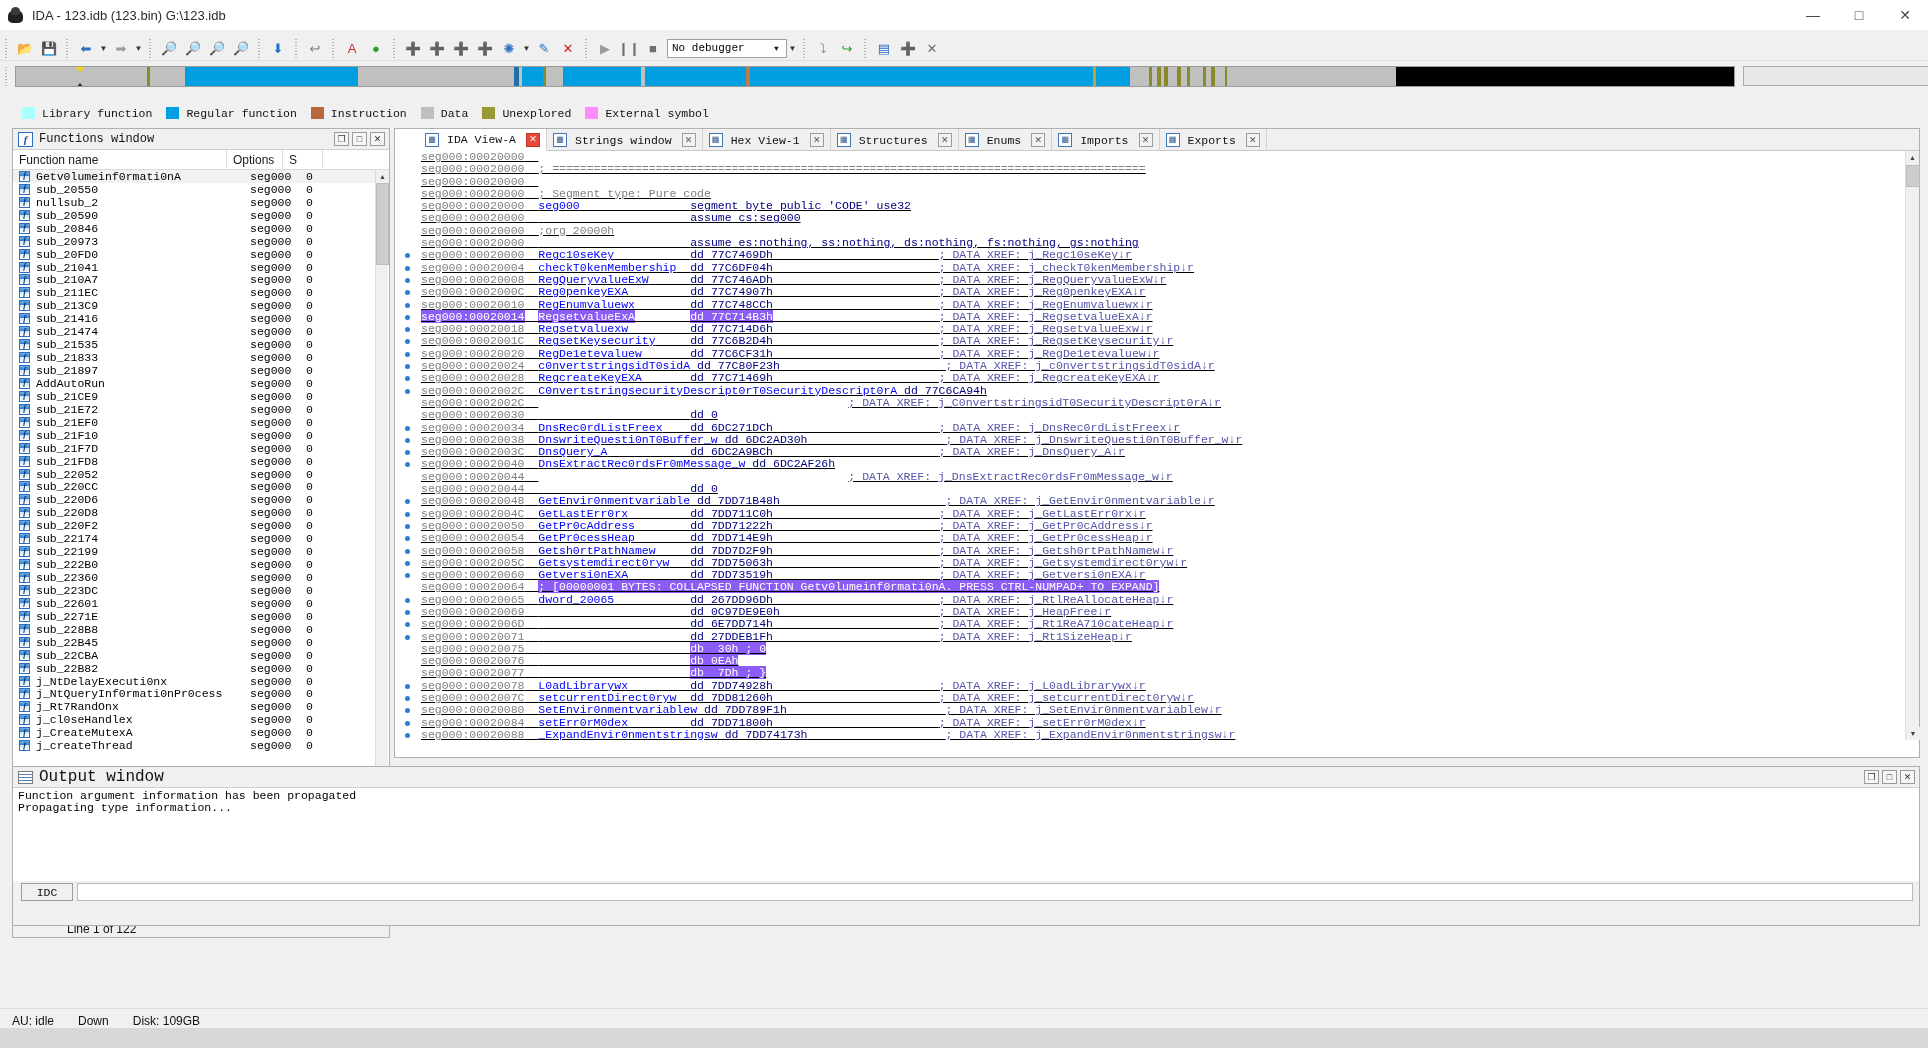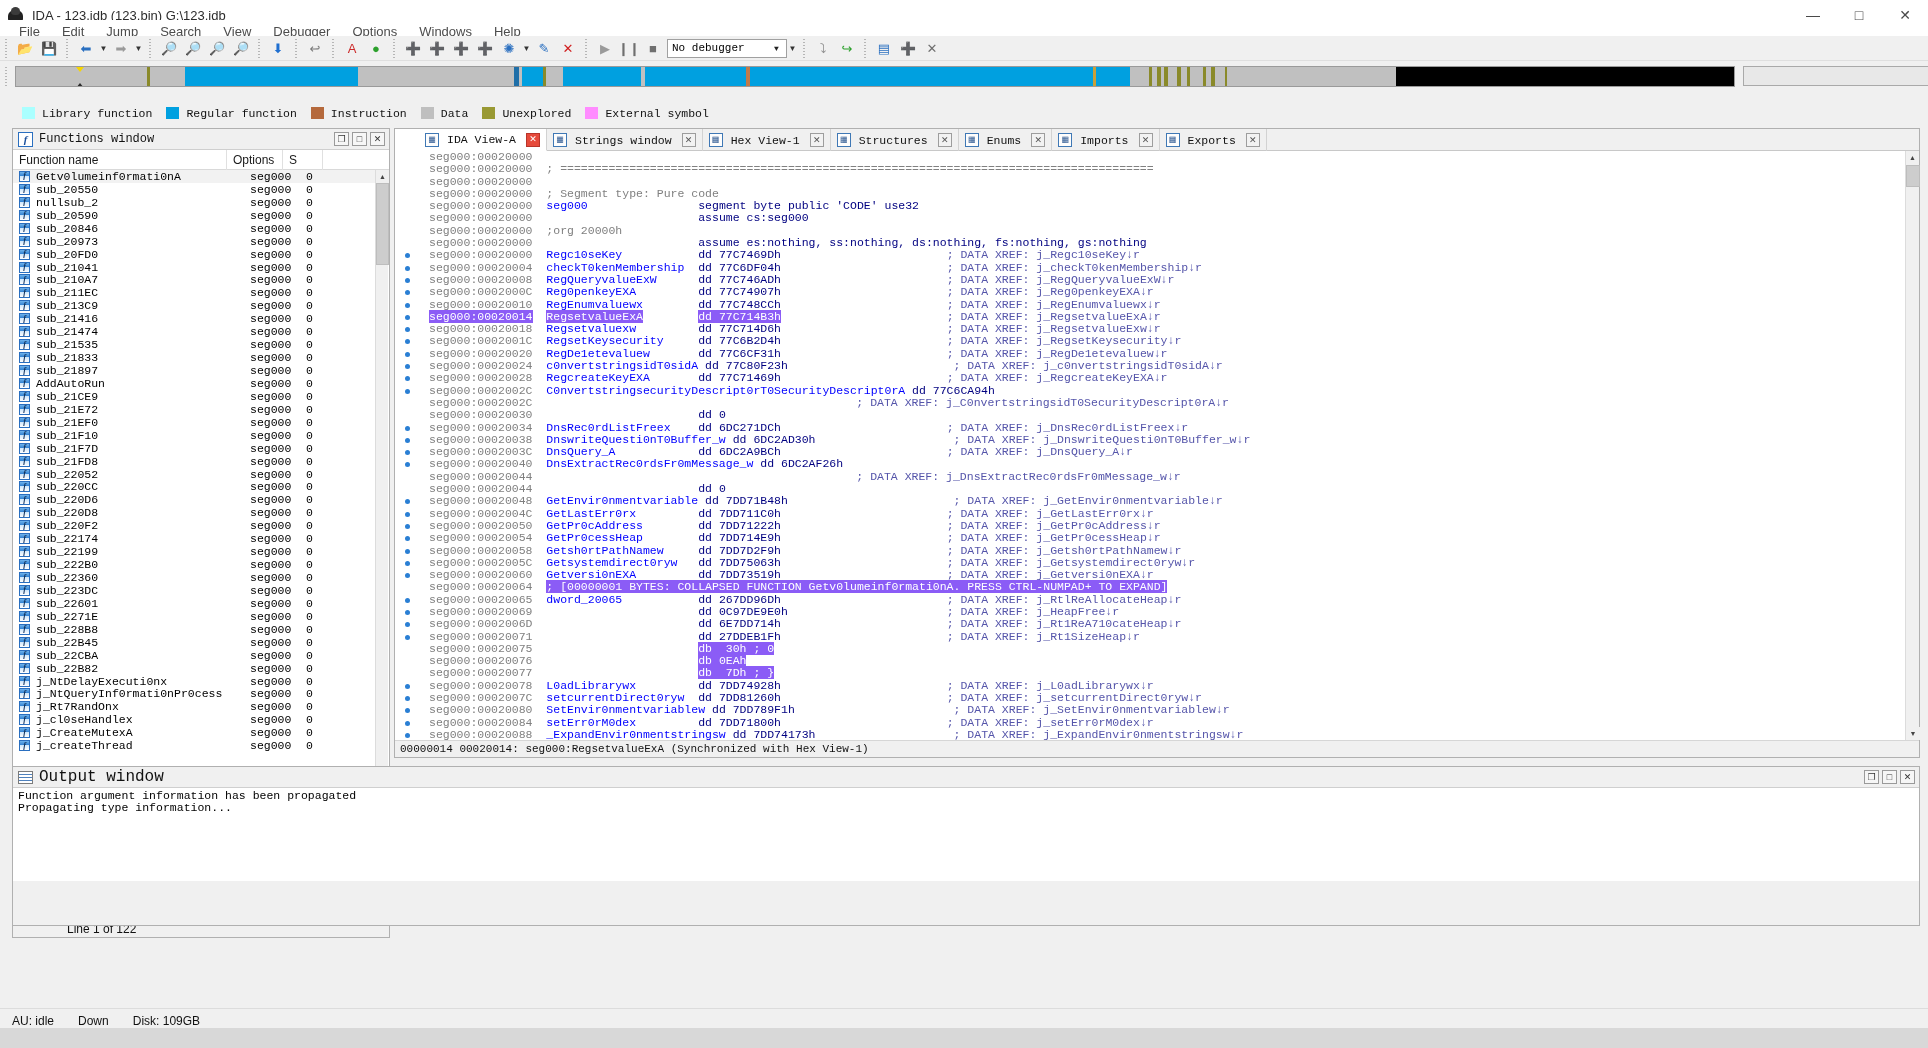--- a/index.html
+++ b/index.html
@@ -252,21 +252,21 @@
 
   .dis-body {
     position: absolute; left: 0; top: 22px; right: 0; bottom: 17px;
     background: #ffffff; overflow: hidden;
   }
   .dis-lines {
     position: absolute; left: 0; top: 0; right: 15px; bottom: 0;
     font-family: "Liberation Mono", monospace; font-size: 11.5px;
     line-height: 12.3px; white-space: pre; color: #000;
   }
-  .dline { height: 12.3px; display: block; position: relative; padding-left: 34px; }
+  .dline { height: 12.3px; display: block; position: relative; padding-left: 26px; text-decoration: underline; }
   .dot {
     position: absolute; left: 10px; top: 4px; width: 5px; height: 5px;
     border-radius: 50%; background: #2a7fd4;
   }
   .addr { color: #808080; }
   .nm-blue { color: #0000ff; }
   .nm-navy { color: #000080; }
   .cmt { color: #808080; }
   .xref { color: #5555aa; }
   .hl { background: #8b5cf6; color: #ffffff; }
@@ -343,31 +343,20 @@
         <div class="head"></div>
     </div>
     <div class="tb-title">IDA - 123.idb (123.bin) G:\123.idb</div>
     <div class="tb-buttons">
       <div class="tb-btn">—</div>
       <div class="tb-btn">□</div>
       <div class="tb-btn close">✕</div>
     </div>
   </div>
 
-  <div class="menubar" id="menubar">
-      <div class="menu-item">File</div>
-      <div class="menu-item">Edit</div>
-      <div class="menu-item">Jump</div>
-      <div class="menu-item">Search</div>
-      <div class="menu-item">View</div>
-      <div class="menu-item">Debugger</div>
-      <div class="menu-item">Options</div>
-      <div class="menu-item">Windows</div>
-      <div class="menu-item">Help</div>
-    </div>
 
   <div class="toolbar" id="toolbar">
       <div class="tgrip"></div>
       <div class="tbtn">
         <span style="color:#e8a33d">📂</span>
       </div>
       <div class="tbtn">
         <span style="color:#8e44ad">💾</span>
       </div>
       <div class="tgrip"></div>
@@ -881,34 +870,37 @@
           <div style="flex:1"></div>
         </div>
       <div class="dis-body">
         <div class="dis-lines" id="dis-lines"><div class="dline"><span class="addr">seg000:00020000</span><span class="addr">  </span></div><div class="dline"><span class="addr">seg000:00020000</span><span class="addr">  </span><span class="cmt">; ======================================================================================</span></div><div class="dline"><span class="addr">seg000:00020000</span><span class="addr">  </span></div><div class="dline"><span class="addr">seg000:00020000</span><span class="addr">  </span><span class="cmt">; Segment type: Pure code</span></div><div class="dline"><span class="addr">seg000:00020000</span><span class="addr">  </span><span class="nm-blue">seg000</span><span>                </span><span class="nm-navy">segment byte public 'CODE' use32</span></div><div class="dline"><span class="addr">seg000:00020000</span><span class="addr">  </span><span>                      </span><span class="nm-navy">assume cs:seg000</span></div><div class="dline"><span class="addr">seg000:00020000</span><span class="addr">  </span><span class="cmt">;org 20000h</span></div><div class="dline"><span class="addr">seg000:00020000</span><span class="addr">  </span><span>                      </span><span class="nm-navy">assume es:nothing, ss:nothing, ds:nothing, fs:nothing, gs:nothing</span></div><div class="dline"><span class="dot" style=""></span><span class="addr">seg000:00020000</span><span class="addr">  </span><span class="nm-blue">Regc10seKey</span><span>           </span><span class="nm-navy">dd 77C7469Dh</span><span>                        </span><span class="xref">; DATA XREF: j_Regc10seKey↓r</span></div><div class="dline"><span class="dot" style=""></span><span class="addr">seg000:00020004</span><span class="addr">  </span><span class="nm-blue">checkT0kenMembership</span><span>  </span><span class="nm-navy">dd 77C6DF04h</span><span>                        </span><span class="xref">; DATA XREF: j_checkT0kenMembership↓r</span></div><div class="dline"><span class="dot" style=""></span><span class="addr">seg000:00020008</span><span class="addr">  </span><span class="nm-blue">RegQueryvalueExW</span><span>      </span><span class="nm-navy">dd 77C746ADh</span><span>                        </span><span class="xref">; DATA XREF: j_RegQueryvalueExW↓r</span></div><div class="dline"><span class="dot" style=""></span><span class="addr">seg000:0002000C</span><span class="addr">  </span><span class="nm-blue">Reg0penkeyEXA</span><span>         </span><span class="nm-navy">dd 77C74907h</span><span>                        </span><span class="xref">; DATA XREF: j_Reg0penkeyEXA↓r</span></div><div class="dline"><span class="dot" style=""></span><span class="addr">seg000:00020010</span><span class="addr">  </span><span class="nm-blue">RegEnumvaluewx</span><span>        </span><span class="nm-navy">dd 77C748CCh</span><span>                        </span><span class="xref">; DATA XREF: j_RegEnumvaluewx↓r</span></div><div class="dline"><span class="dot" style=""></span><span class="hl">seg000:00020014</span><span class="addr">  </span><span class="hl">RegsetvalueExA</span><span>        </span><span class="hl">dd 77C714B3h</span><span>                        </span><span class="xref">; DATA XREF: j_RegsetvalueExA↓r</span></div><div class="dline"><span class="dot" style=""></span><span class="addr">seg000:00020018</span><span class="addr">  </span><span class="nm-blue">Regsetvaluexw</span><span>         </span><span class="nm-navy">dd 77C714D6h</span><span>                        </span><span class="xref">; DATA XREF: j_RegsetvalueExw↓r</span></div><div class="dline"><span class="dot" style=""></span><span class="addr">seg000:0002001C</span><span class="addr">  </span><span class="nm-blue">RegsetKeysecurity</span><span>     </span><span class="nm-navy">dd 77C6B2D4h</span><span>                        </span><span class="xref">; DATA XREF: j_RegsetKeysecurity↓r</span></div><div class="dline"><span class="dot" style=""></span><span class="addr">seg000:00020020</span><span class="addr">  </span><span class="nm-blue">RegDe1etevaluew</span><span>       </span><span class="nm-navy">dd 77C6CF31h</span><span>                        </span><span class="xref">; DATA XREF: j_RegDe1etevaluew↓r</span></div><div class="dline"><span class="dot" style=""></span><span class="addr">seg000:00020024</span><span class="addr">  </span><span class="nm-blue">c0nvertstringsidT0sidA</span><span> </span><span class="nm-navy">dd 77C80F23h</span><span>                        </span><span class="xref">; DATA XREF: j_c0nvertstringsidT0sidA↓r</span></div><div class="dline"><span class="dot" style=""></span><span class="addr">seg000:00020028</span><span class="addr">  </span><span class="nm-blue">RegcreateKeyEXA</span><span>       </span><span class="nm-navy">dd 77C71469h</span><span>                        </span><span class="xref">; DATA XREF: j_RegcreateKeyEXA↓r</span></div><div class="dline"><span class="dot" style=""></span><span class="addr">seg000:0002002C</span><span class="addr">  </span><span class="nm-blue">C0nvertstringsecurityDescript0rT0SecurityDescript0rA</span><span> </span><span class="nm-navy">dd 77C6CA94h</span></div><div class="dline"><span class="addr">seg000:0002002C</span><span class="addr">  </span><span style="display:inline-block;width:310px"></span><span class="xref">; DATA XREF: j_C0nvertstringsidT0SecurityDescript0rA↓r</span></div><div class="dline"><span class="addr">seg000:00020030</span><span class="addr">  </span><span>                      </span><span class="nm-navy">dd 0</span></div><div class="dline"><span class="dot" style=""></span><span class="addr">seg000:00020034</span><span class="addr">  </span><span class="nm-blue">DnsRec0rdListFreex</span><span>    </span><span class="nm-navy">dd 6DC271DCh</span><span>                        </span><span class="xref">; DATA XREF: j_DnsRec0rdListFreex↓r</span></div><div class="dline"><span class="dot" style=""></span><span class="addr">seg000:00020038</span><span class="addr">  </span><span class="nm-blue">DnswriteQuesti0nT0Buffer_w</span><span> </span><span class="nm-navy">dd 6DC2AD30h</span><span>                    </span><span class="xref">; DATA XREF: j_DnswriteQuesti0nT0Buffer_w↓r</span></div><div class="dline"><span class="dot" style=""></span><span class="addr">seg000:0002003C</span><span class="addr">  </span><span class="nm-blue">DnsQuery_A</span><span>            </span><span class="nm-navy">dd 6DC2A9BCh</span><span>                        </span><span class="xref">; DATA XREF: j_DnsQuery_A↓r</span></div><div class="dline"><span class="dot" style=""></span><span class="addr">seg000:00020040</span><span class="addr">  </span><span class="nm-blue">DnsExtractRec0rdsFr0mMessage_w</span><span> </span><span class="nm-navy">dd 6DC2AF26h</span></div><div class="dline"><span class="addr">seg000:00020044</span><span class="addr">  </span><span style="display:inline-block;width:310px"></span><span class="xref">; DATA XREF: j_DnsExtractRec0rdsFr0mMessage_w↓r</span></div><div class="dline"><span class="addr">seg000:00020044</span><span class="addr">  </span><span>                      </span><span class="nm-navy">dd 0</span></div><div class="dline"><span class="dot" style=""></span><span class="addr">seg000:00020048</span><span class="addr">  </span><span class="nm-blue">GetEnvir0nmentvariable</span><span> </span><span class="nm-navy">dd 7DD71B48h</span><span>                        </span><span class="xref">; DATA XREF: j_GetEnvir0nmentvariable↓r</span></div><div class="dline"><span class="dot" style=""></span><span class="addr">seg000:0002004C</span><span class="addr">  </span><span class="nm-blue">GetLastErr0rx</span><span>         </span><span class="nm-navy">dd 7DD711C0h</span><span>                        </span><span class="xref">; DATA XREF: j_GetLastErr0rx↓r</span></div><div class="dline"><span class="dot" style=""></span><span class="addr">seg000:00020050</span><span class="addr">  </span><span class="nm-blue">GetPr0cAddress</span><span>        </span><span class="nm-navy">dd 7DD71222h</span><span>                        </span><span class="xref">; DATA XREF: j_GetPr0cAddress↓r</span></div><div class="dline"><span class="dot" style=""></span><span class="addr">seg000:00020054</span><span class="addr">  </span><span class="nm-blue">GetPr0cessHeap</span><span>        </span><span class="nm-navy">dd 7DD714E9h</span><span>                        </span><span class="xref">; DATA XREF: j_GetPr0cessHeap↓r</span></div><div class="dline"><span class="dot" style=""></span><span class="addr">seg000:00020058</span><span class="addr">  </span><span class="nm-blue">Getsh0rtPathNamew</span><span>     </span><span class="nm-navy">dd 7DD7D2F9h</span><span>                        </span><span class="xref">; DATA XREF: j_Getsh0rtPathNamew↓r</span></div><div class="dline"><span class="dot" style=""></span><span class="addr">seg000:0002005C</span><span class="addr">  </span><span class="nm-blue">Getsystemdirect0ryw</span><span>   </span><span class="nm-navy">dd 7DD75063h</span><span>                        </span><span class="xref">; DATA XREF: j_Getsystemdirect0ryw↓r</span></div><div class="dline"><span class="dot" style=""></span><span class="addr">seg000:00020060</span><span class="addr">  </span><span class="nm-blue">Getversi0nEXA</span><span>         </span><span class="nm-navy">dd 7DD73519h</span><span>                        </span><span class="xref">; DATA XREF: j_Getversi0nEXA↓r</span></div><div class="dline"><span class="addr">seg000:00020064</span><span class="addr">  </span><span class="hl">; [00000001 BYTES: COLLAPSED FUNCTION Getv0lumeinf0rmati0nA. PRESS CTRL-NUMPAD+ TO EXPAND]</span></div><div class="dline"><span class="dot" style=""></span><span class="addr">seg000:00020065</span><span class="addr">  </span><span class="nm-blue">dword_20065</span><span>           </span><span class="nm-navy">dd 267DD96Dh</span><span>                        </span><span class="xref">; DATA XREF: j_RtlReAllocateHeap↓r</span></div><div class="dline"><span class="dot" style=""></span><span class="addr">seg000:00020069</span><span class="addr">  </span><span>                      </span><span class="nm-navy">dd 0C97DE9E0h</span><span>                       </span><span class="xref">; DATA XREF: j_HeapFree↓r</span></div><div class="dline"><span class="dot" style=""></span><span class="addr">seg000:0002006D</span><span class="addr">  </span><span>                      </span><span class="nm-navy">dd 6E7DD714h</span><span>                        </span><span class="xref">; DATA XREF: j_Rt1ReA710cateHeap↓r</span></div><div class="dline"><span class="dot" style=""></span><span class="addr">seg000:00020071</span><span class="addr">  </span><span>                      </span><span class="nm-navy">dd 27DDEB1Fh</span><span>                        </span><span class="xref">; DATA XREF: j_Rt1SizeHeap↓r</span></div><div class="dline"><span class="addr">seg000:00020075</span><span class="addr">  </span><span>                      </span><span class="hl">db  30h ; 0</span></div><div class="dline"><span class="addr">seg000:00020076</span><span class="addr">  </span><span>                      </span><span class="hl">db 0EAh</span></div><div class="dline"><span class="addr">seg000:00020077</span><span class="addr">  </span><span>                      </span><span class="hl">db  7Dh ; }</span></div><div class="dline"><span class="dot" style=""></span><span class="addr">seg000:00020078</span><span class="addr">  </span><span class="nm-blue">L0adLibrarywx</span><span>         </span><span class="nm-navy">dd 7DD74928h</span><span>                        </span><span class="xref">; DATA XREF: j_L0adLibrarywx↓r</span></div><div class="dline"><span class="dot" style=""></span><span class="addr">seg000:0002007C</span><span class="addr">  </span><span class="nm-blue">setcurrentDirect0ryw</span><span>  </span><span class="nm-navy">dd 7DD81260h</span><span>                        </span><span class="xref">; DATA XREF: j_setcurrentDirect0ryw↓r</span></div><div class="dline"><span class="dot" style=""></span><span class="addr">seg000:00020080</span><span class="addr">  </span><span class="nm-blue">SetEnvir0nmentvariablew</span><span> </span><span class="nm-navy">dd 7DD789F1h</span><span>                       </span><span class="xref">; DATA XREF: j_SetEnvir0nmentvariablew↓r</span></div><div class="dline"><span class="dot" style=""></span><span class="addr">seg000:00020084</span><span class="addr">  </span><span class="nm-blue">setErr0rM0dex</span><span>         </span><span class="nm-navy">dd 7DD71800h</span><span>                        </span><span class="xref">; DATA XREF: j_setErr0rM0dex↓r</span></div><div class="dline"><span class="dot" style=""></span><span class="addr">seg000:00020088</span><span class="addr">  </span><span class="nm-blue">_ExpandEnvir0nmentstringsw</span><span> </span><span class="nm-navy">dd 7DD74173h</span><span>                    </span><span class="xref">; DATA XREF: j_ExpandEnvir0nmentstringsw↓r</span></div></div>
       </div>
       <div class="dis-vscroll">
         <div class="fw-vsbtn">▲</div>
         <div class="dis-vsthumb"></div>
         <div class="fw-vsbtn" style="position:absolute;bottom:0;left:0;width:14px">▼</div>
       </div>
-      <div class="dis-status">00000014 00020014: seg000:RegsetvalueExA (Synchronized with Hex View-1)</div>
     </div>
 
     <div class="outwin">
       <div class="ow-title">
         <div class="ow-ico"></div>
         <div class="ow-label">Output window</div>
         <div class="fw-ctrls" id="ow-ctrls">
             <div class="fw-ctrl">❐</div>
             <div class="fw-ctrl">□</div>
             <div class="fw-ctrl">✕</div>
           </div>
       </div>
       <div class="ow-body" id="ow-body"><div>Function argument information has been propagated</div><div>Propagating type information...</div></div>
+      <div class="ow-idc">
+        <div class="idc-btn">IDC</div>
+        <input class="idc-input" value="" style="">
+      </div>
     </div>
   </div>
 
   <div class="statusbar">
     <div class="sb-cell">AU: idle</div>
     <div class="sb-cell">Down</div>
     <div class="sb-cell">Disk: 109GB</div>
   </div>
   <div class="taskbar"></div>
 </div>

